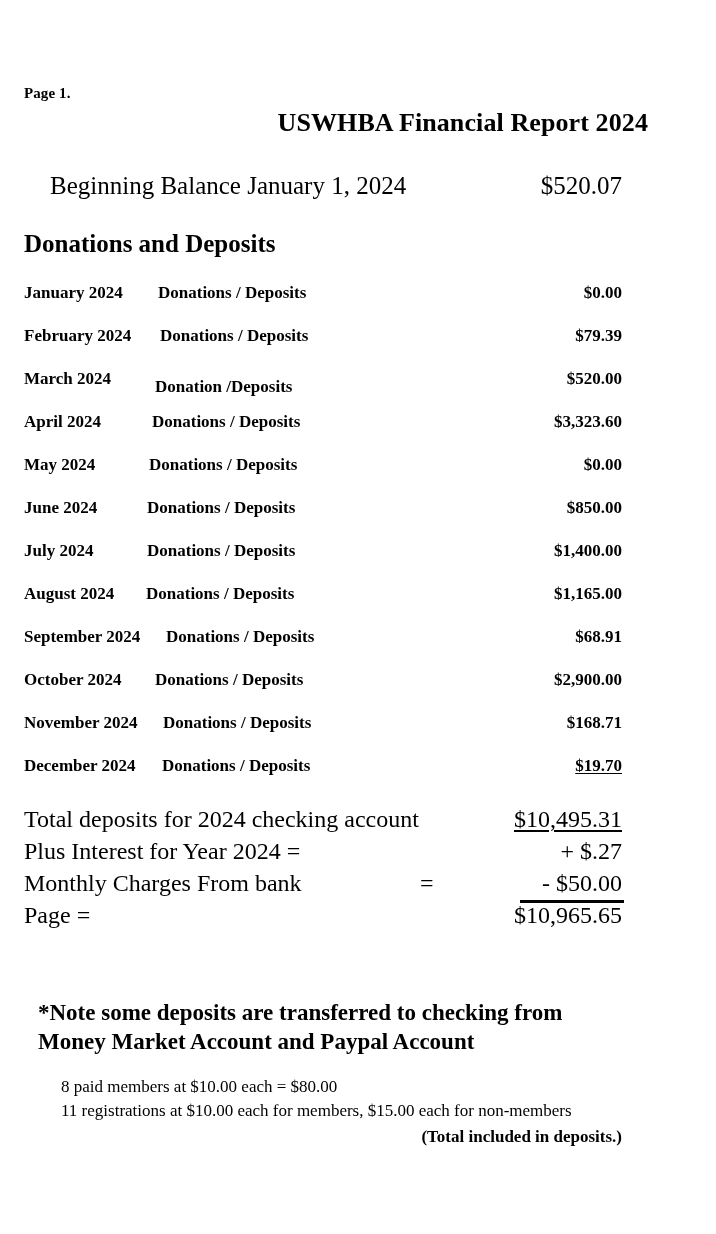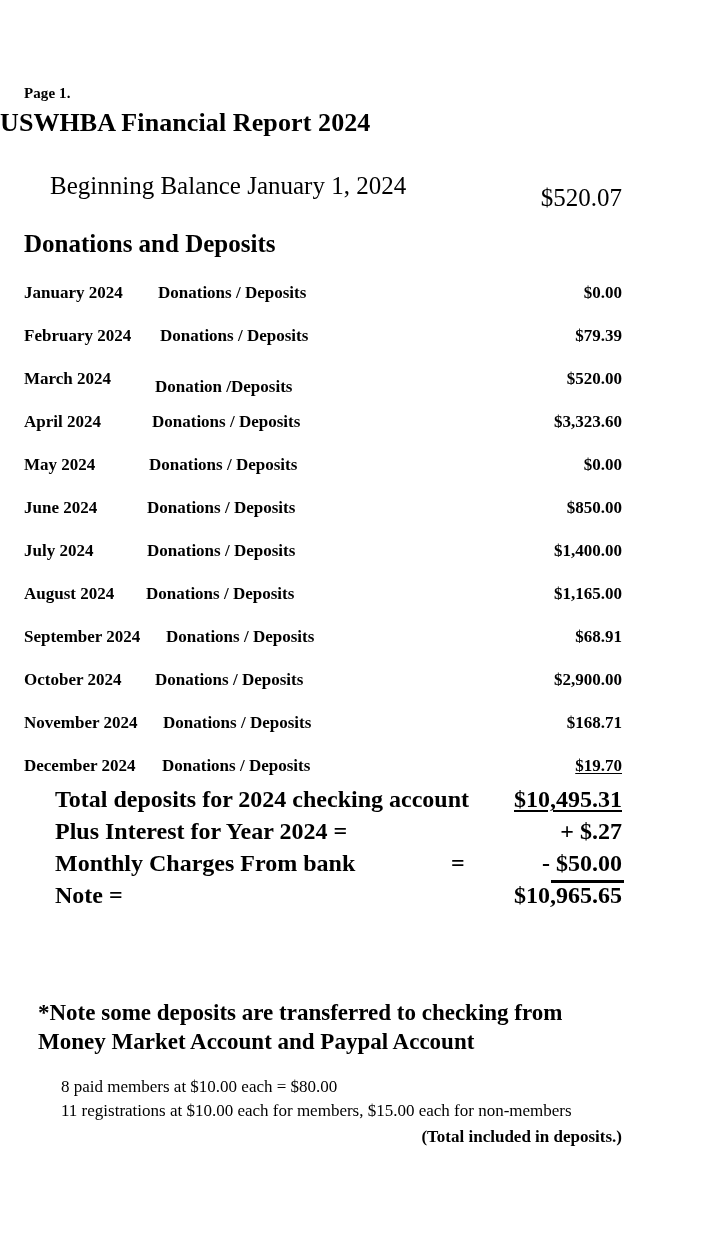--- a/index.html
+++ b/index.html
@@ -27,21 +27,21 @@
     top: 85px;
     font-size: 15px;
     font-weight: bold;
     letter-spacing: 0.1px;
   }
   .doc-title {
     position: absolute;
     left: 0;
     right: 0;
     top: 108px;
-    text-align: left;
+    text-align: right;
     font-size: 26px;
     font-weight: bold;
     letter-spacing: 0.1px;
   }
 
   
   .begin-row {
     position: absolute;
     left: 50px;
     right: 26px;
@@ -52,21 +52,21 @@
   }
   .begin-row .label {
     position: absolute;
     left: 0;
     top: 0;
     white-space: nowrap;
   }
   .begin-row .amount {
     position: absolute;
     right: 0;
-    top: 12px;
+    top: 0;
     white-space: nowrap;
   }
 
   
   .section-heading {
     position: absolute;
     left: 24px;
     top: 230px;
     font-size: 25px;
     font-weight: bold;
@@ -105,24 +105,23 @@
   .month-row .amt.ruled {
     text-decoration: underline;
     text-underline-offset: 2px;
   }
 
   
   .totals {
     position: absolute;
     left: 0;
     right: 0;
-    top: 786px;
+    top: 806px;
     font-size: 24px;
-    font-weight: bold;
-    padding-left: 31px;
+    font-weight: normal;
   }
   .total-row {
     position: relative;
     height: 32px;
   }
   .total-row .t-label {
     position: absolute;
     left: 24px;
     top: 0;
     white-space: nowrap;
@@ -265,21 +264,21 @@
         <span class="t-label">Plus Interest for Year 2024 =</span>
         <span class="t-val">+ $.27</span>
       </div>
       <div class="total-row">
         <span class="t-label">Monthly Charges From bank</span>
         <span class="t-eq">=</span>
         <span class="t-val">-     $50.00</span>
         <div class="sum-rule"></div>
       </div>
       <div class="total-row">
-        <span class="t-label">Note =</span>
+        <span class="t-label">Page =</span>
         <span class="t-val">$10,965.65</span>
       </div>
     </div>
 
   <div class="note">*Note some deposits are transferred to checking from Money Market Account and Paypal Account</div>
 
   <div class="fineprint">
     <span>8 paid members at $10.00 each = $80.00</span><br>
     <span>11 registrations at $10.00 each for members, $15.00 each for non-members</span>
     <span class="center-bold">(Total included in deposits.)</span>

